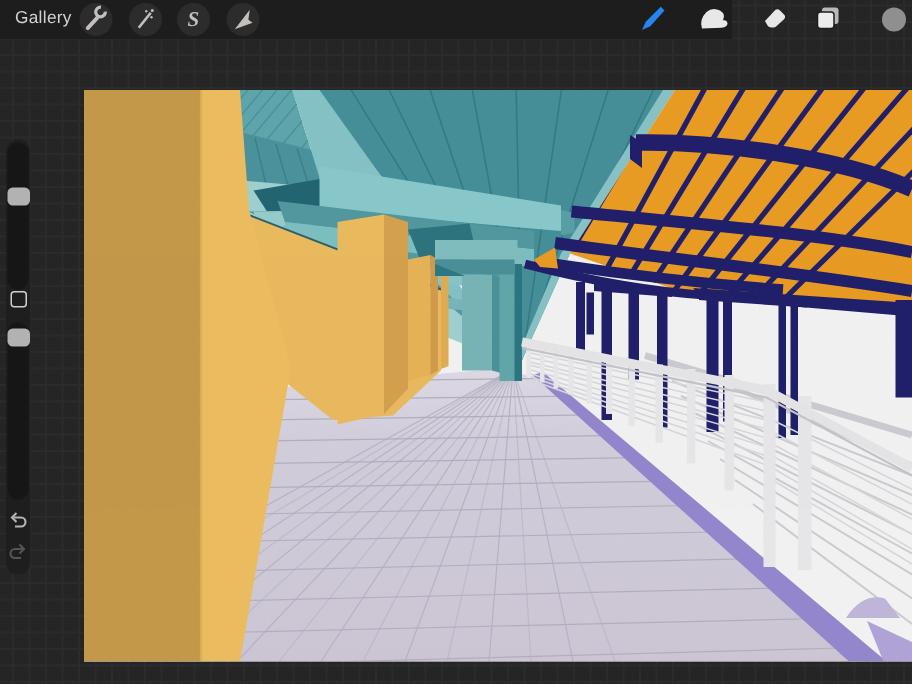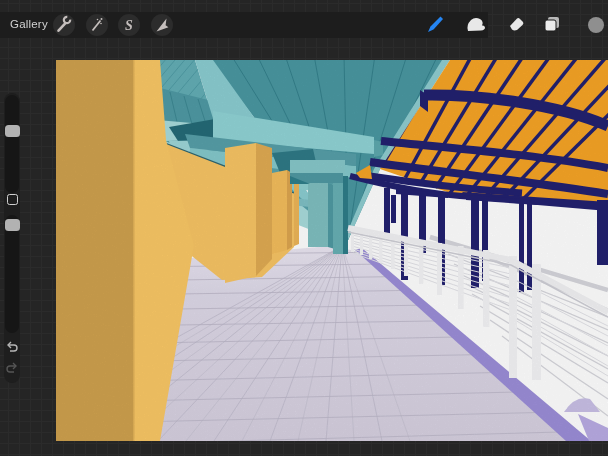--- a/index.html
+++ b/index.html
@@ -4,21 +4,21 @@
 <style>
 html,body{margin:0;padding:0;}
 body{width:608px;height:456px;overflow:hidden;position:relative;
   background-color:#252525;
   background-image:
     linear-gradient(#2b2b2b 1px, transparent 1px),
     linear-gradient(90deg, #2b2b2b 1px, transparent 1px);
   background-size:11px 11px;
   background-position:8px 3px;
   font-family:"Liberation Sans", sans-serif;}
-#topbar{position:absolute;left:0;top:12px;width:488px;height:26px;background:#1d1d1d;z-index:5;}
+#topbar{position:absolute;left:0;top:0;width:488px;height:26px;background:#1d1d1d;z-index:5;}
 #gallery{position:absolute;left:10px;top:6px;color:#d2d2d2;font-size:11.5px;letter-spacing:0.2px;}
 .circ{position:absolute;top:2px;width:22px;height:22px;border-radius:50%;background:#2c2c2c;}
 #sidebar{position:absolute;left:4px;top:93px;width:16px;height:290px;background:#1e1e1e;border-radius:8px;z-index:4;}
 .track{position:absolute;left:1px;width:14px;background:#161616;border-radius:7px;}
 .handle{position:absolute;left:0.5px;width:15px;height:12px;background:#b2b2b2;border-radius:3.5px;}
 #canvas{position:absolute;left:56px;top:60px;width:552px;height:381px;background:#ffffff;overflow:hidden;z-index:2;}
 svg{display:block;}
 </style>
 </head>
 <body>

